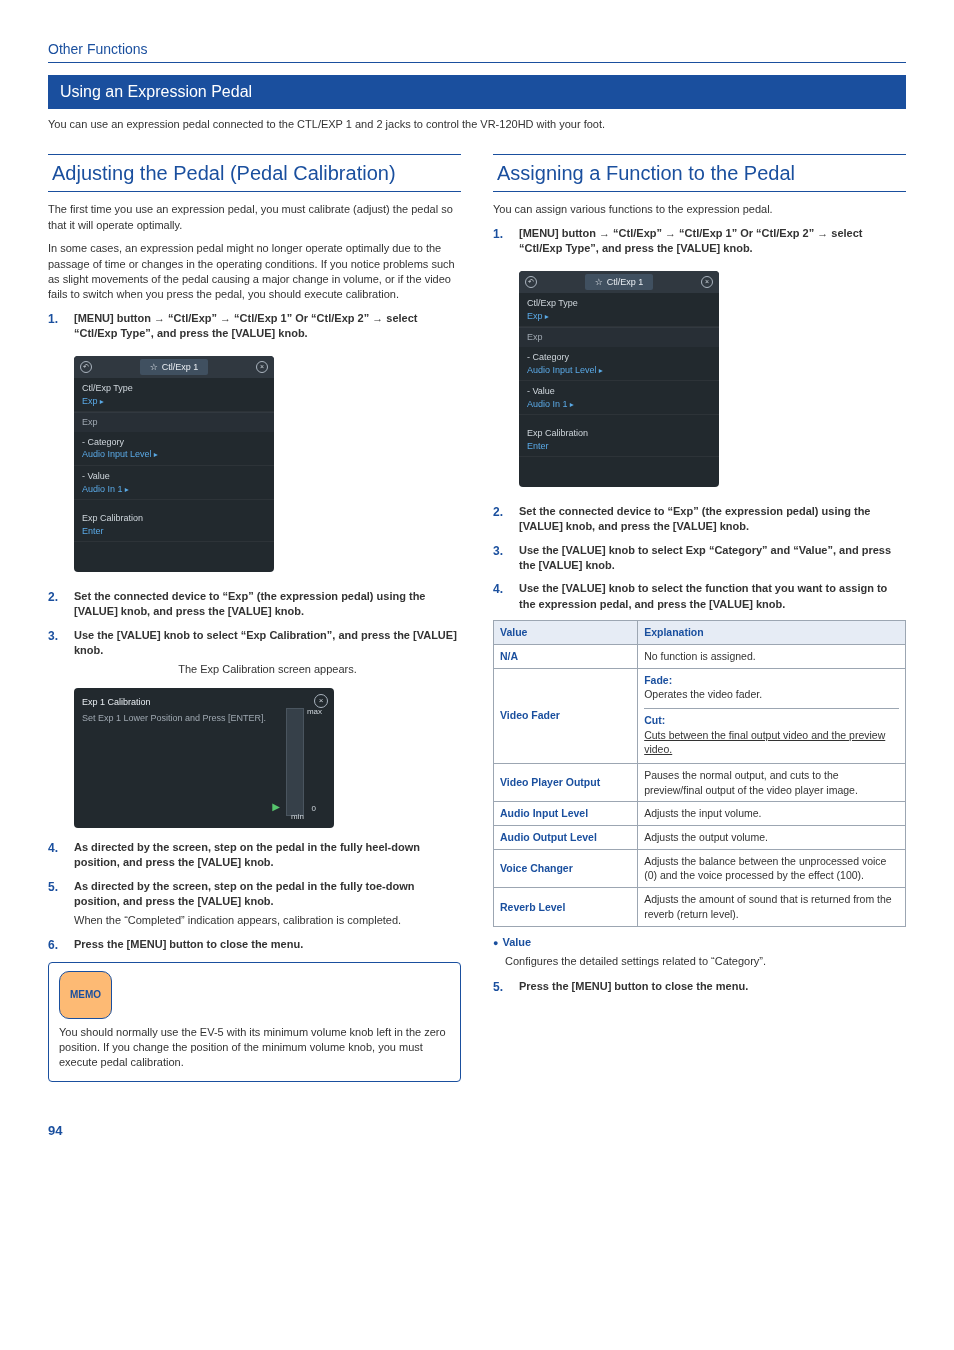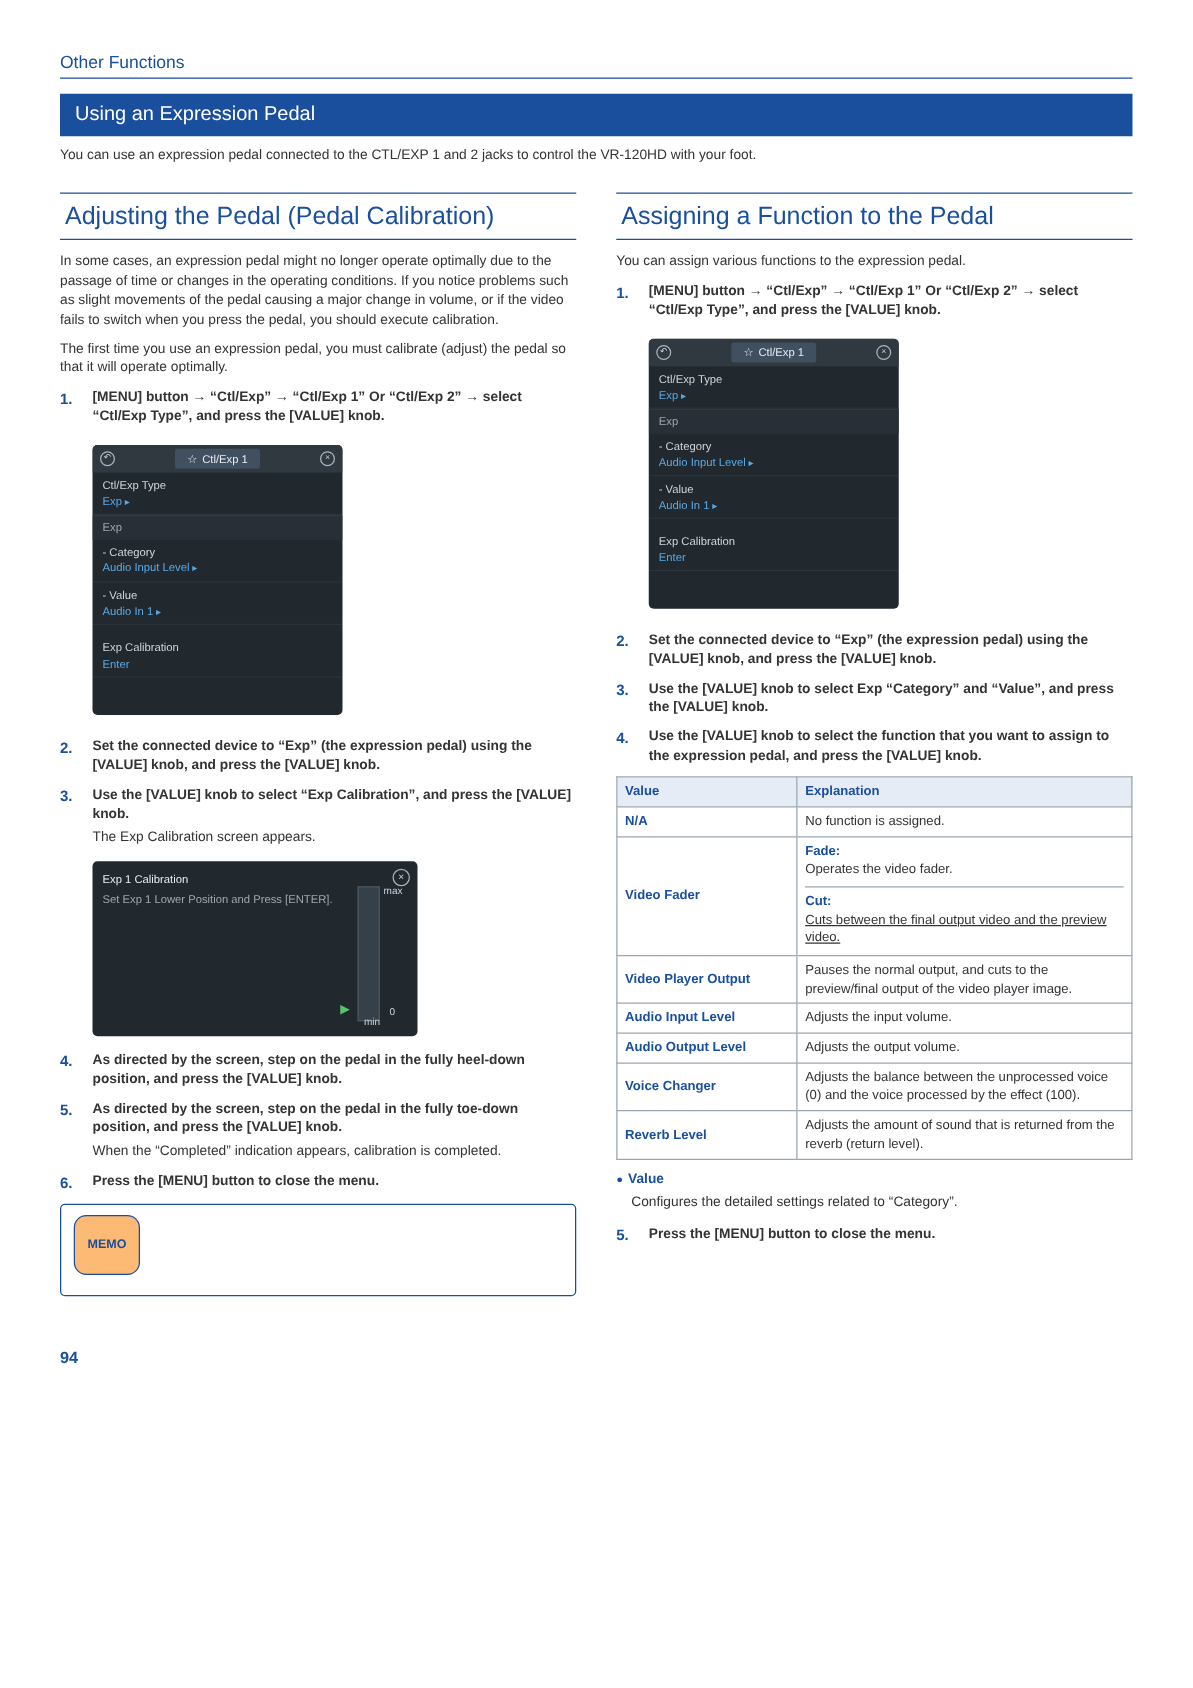--- a/index.html
+++ b/index.html
@@ -216,22 +216,22 @@
 
 <div class="main-title">Using an Expression Pedal</div>
 
 <p class="intro">You can use an expression pedal connected to the CTL/EXP 1 and 2 jacks to control the VR-120HD with your foot.</p>
 
 <div class="columns">
 
   <div class="col">
     <div class="section-title">Adjusting the Pedal (Pedal Calibration)</div>
 
+    <p>The first time you use an expression pedal, you must calibrate (adjust) the pedal so that it will operate optimally.</p>
     <p>In some cases, an expression pedal might no longer operate optimally due to the passage of time or changes in the operating conditions. If you notice problems such as slight movements of the pedal causing a major change in volume, or if the video fails to switch when you press the pedal, you should execute calibration.</p>
-    <p>The first time you use an expression pedal, you must calibrate (adjust) the pedal so that it will operate optimally.</p>
 
     <div class="step">
       <div class="step-num">1.</div>
       <div class="step-body"><b>[MENU] button → “Ctl/Exp” → “Ctl/Exp 1” Or “Ctl/Exp 2” → select “Ctl/Exp Type”, and press the [VALUE] knob.</b></div>
     </div>
 
     
     <div class="screenshot">
       <div class="titlebar">
         <span class="icon-circle">↶</span>
@@ -265,21 +265,21 @@
 
     <div class="step">
       <div class="step-num">2.</div>
       <div class="step-body"><b>Set the connected device to “Exp” (the expression pedal) using the [VALUE] knob, and press the [VALUE] knob.</b></div>
     </div>
 
     <div class="step">
       <div class="step-num">3.</div>
       <div class="step-body">
         <b>Use the [VALUE] knob to select “Exp Calibration”, and press the [VALUE] knob.</b>
-        <div style="margin-top:4px;">The Exp Calibration screen appears.</div>
+        <div style="margin-top:4px;text-align:center;">The Exp Calibration screen appears.</div>
       </div>
     </div>
 
     
     <div class="screenshot-calib">
       <span class="close">×</span>
       <div class="ct">Exp 1 Calibration</div>
       <div class="cm">Set Exp 1 Lower Position and Press [ENTER].</div>
       <div class="bar"></div>
       <div class="max">max</div>
@@ -301,20 +301,21 @@
       </div>
     </div>
 
     <div class="step">
       <div class="step-num">6.</div>
       <div class="step-body"><b>Press the [MENU] button to close the menu.</b></div>
     </div>
 
     <div class="memo-box">
       <div class="memo-label">MEMO</div>
+      <div>You should normally use the EV-5 with its minimum volume knob left in the zero position. If you change the position of the minimum volume knob, you must execute pedal calibration.</div>
     </div>
   </div>
 
   <div class="col">
     <div class="section-title">Assigning a Function to the Pedal</div>
 
     <p>You can assign various functions to the expression pedal.</p>
 
     <div class="step">
       <div class="step-num">1.</div>

